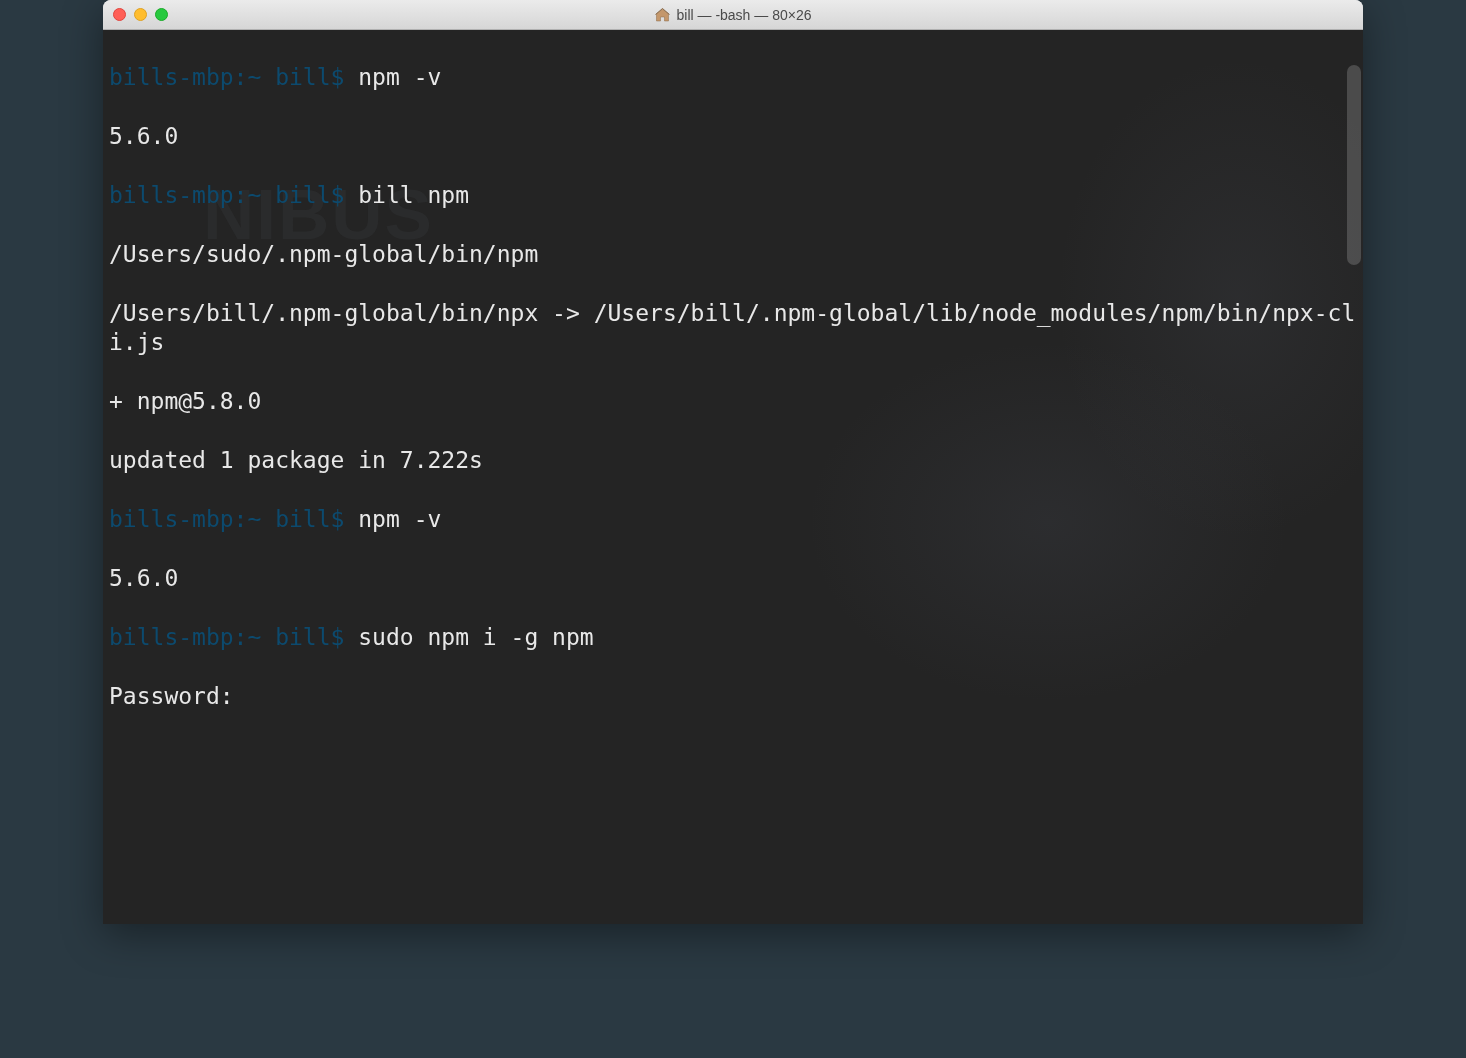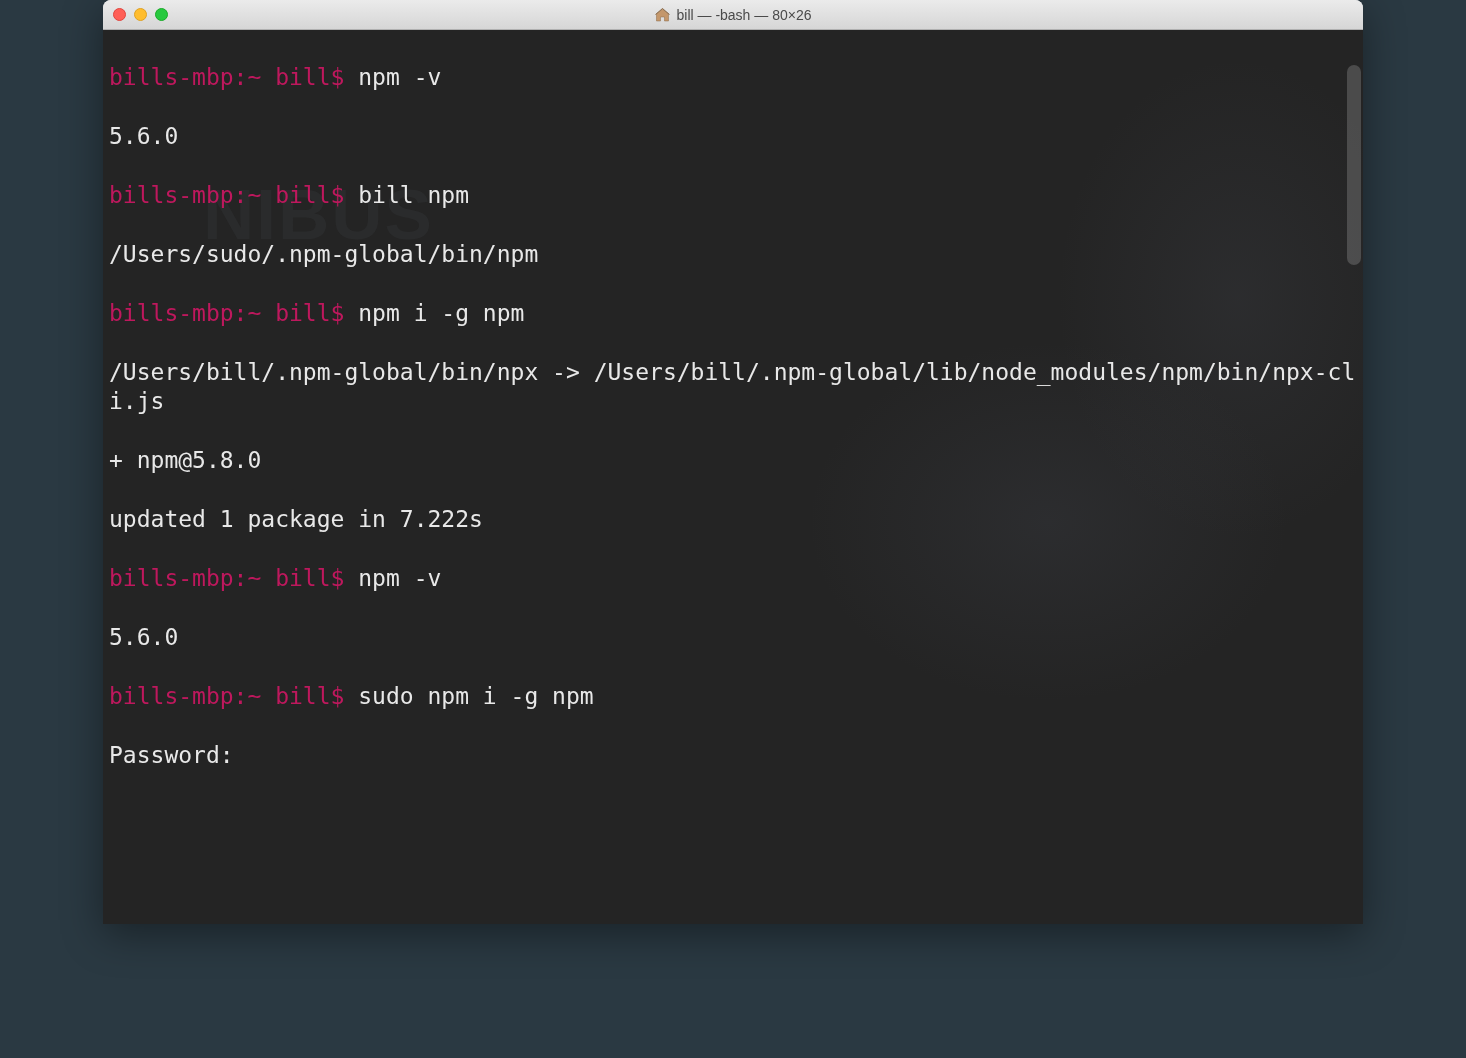--- a/index.html
+++ b/index.html
@@ -109,21 +109,21 @@
     }
     .terminal-content {
       position: relative;
       z-index: 1;
       white-space: pre-wrap;
       word-break: break-all;
     }
     .line {
       display: block;
     }
-    .prompt-host { color: #be185d; }
+    .prompt-host { color: #0c4a6e; }
     .scrollbar {
       position: absolute;
       right: 2px;
       top: 35px;
       width: 14px;
       height: 200px;
       background: rgba(150,150,150,0.35);
       border-radius: 7px;
     }
   </style>
@@ -148,21 +148,20 @@
     </div>
   </div>
   <div class="terminal-body">
     <div class="bg-text-2">NIBUS</div>
     <div class="scrollbar"></div>
     <div class="terminal-content">
 <span class="line"><span class="prompt-host">bills-mbp:~ bill$ </span><span>npm -v</span></span>
 <span class="line">5.6.0</span>
 <span class="line"><span class="prompt-host">bills-mbp:~ bill$ </span><span>bill npm</span></span>
 <span class="line">/Users/sudo/.npm-global/bin/npm</span>
-<span class="line"><span class="prompt-host">bills-mbp:~ bill$ </span><span>npm i -g npm</span></span>
 <span class="line">/Users/bill/.npm-global/bin/npx -&gt; /Users/bill/.npm-global/lib/node_modules/npm/bin/npx-cli.js</span>
 <span class="line">+ npm@5.8.0</span>
 <span class="line">updated 1 package in 7.222s</span>
 <span class="line"><span class="prompt-host">bills-mbp:~ bill$ </span><span>npm -v</span></span>
 <span class="line">5.6.0</span>
 <span class="line"><span class="prompt-host">bills-mbp:~ bill$ </span><span>sudo npm i -g npm</span></span>
 <span class="line">Password:</span>
 
 
 

